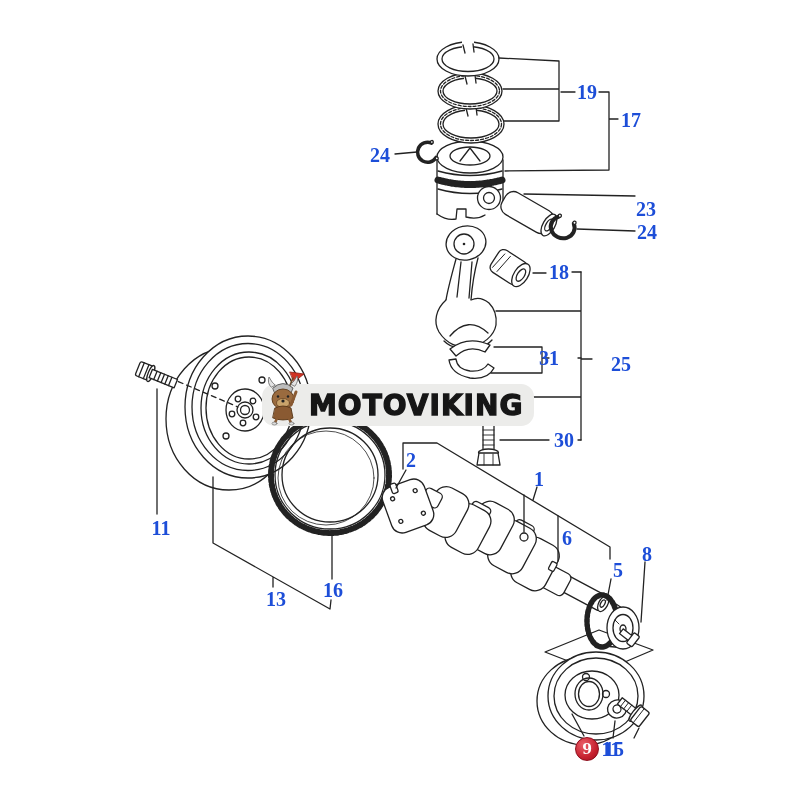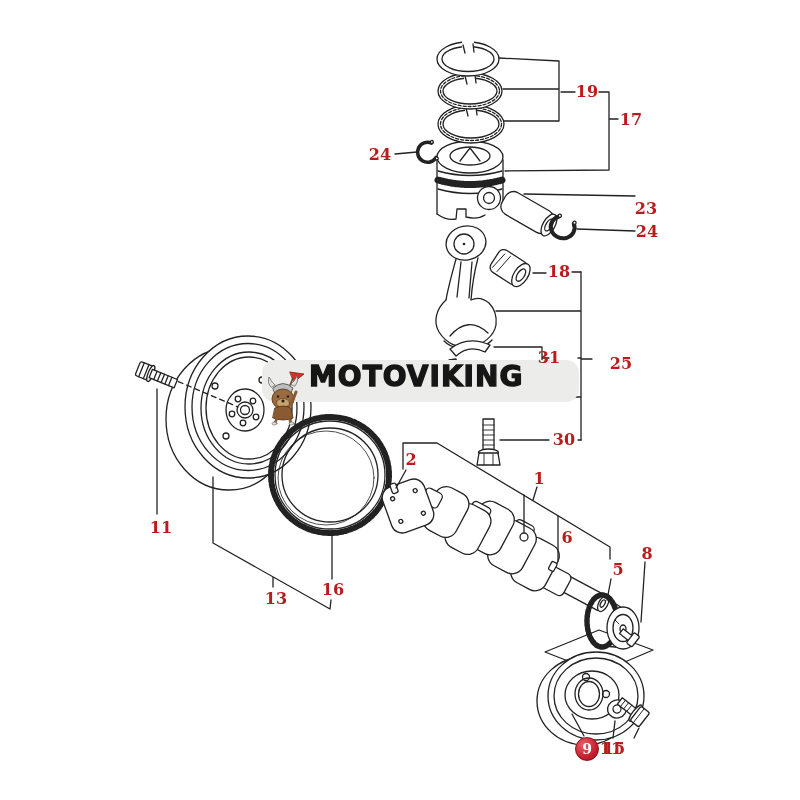--- a/index.html
+++ b/index.html
@@ -1,26 +1,26 @@
 <!DOCTYPE html>
 <html><head>
 <meta charset="utf-8">
 <style>
   html,body{margin:0;padding:0;background:#fff;}
   .stage{position:relative;width:800px;height:800px;background:#ffffff;overflow:hidden;
          font-family:"DejaVu Serif",serif;}
   .art{position:absolute;left:0;top:0;}
-  .lbl{position:absolute;transform:translate(-50%,-50%);color:#b91c1c;font-weight:bold;
-       font-size:16px;line-height:1;white-space:nowrap;}
+  .lbl{position:absolute;transform:translate(-50%,-50%);color:#1d4ed8;font-weight:bold;
+       font-size:20px;line-height:1;white-space:nowrap;font-family:Liberation Serif, serif;}
   .badge{position:absolute;transform:translate(-50%,-50%);width:22px;height:22px;border-radius:50%;
          background:radial-gradient(circle at 35% 30%, #ea5f68, #c5202e 62%, #9d1020);
          border:1px solid #8e0e1c;color:#ffffff;font-weight:bold;font-size:14px;
          display:flex;align-items:center;justify-content:center;}
-  .logo-pill{position:absolute;left:262px;top:360px;width:317px;height:42px;
-             background:#ececea;border-radius:13px;display:flex;}
+  .logo-pill{position:absolute;left:262px;top:384px;width:272px;height:42px;
+             background:#ececea;border-radius:13px;display:flex;align-items:center;}
   .logo-text{font-family:"DejaVu Sans",sans-serif;font-weight:bold;font-size:28px;
              letter-spacing:1px;color:#161616;-webkit-text-stroke:1.3px #161616;
              margin-left:47px;white-space:nowrap;transform:scaleY(1.02);}
   .mascot{position:absolute;left:263px;top:370px;width:46px;height:56px;}
 </style>
 </head>
 <body>
 
 <div class="stage">
 

